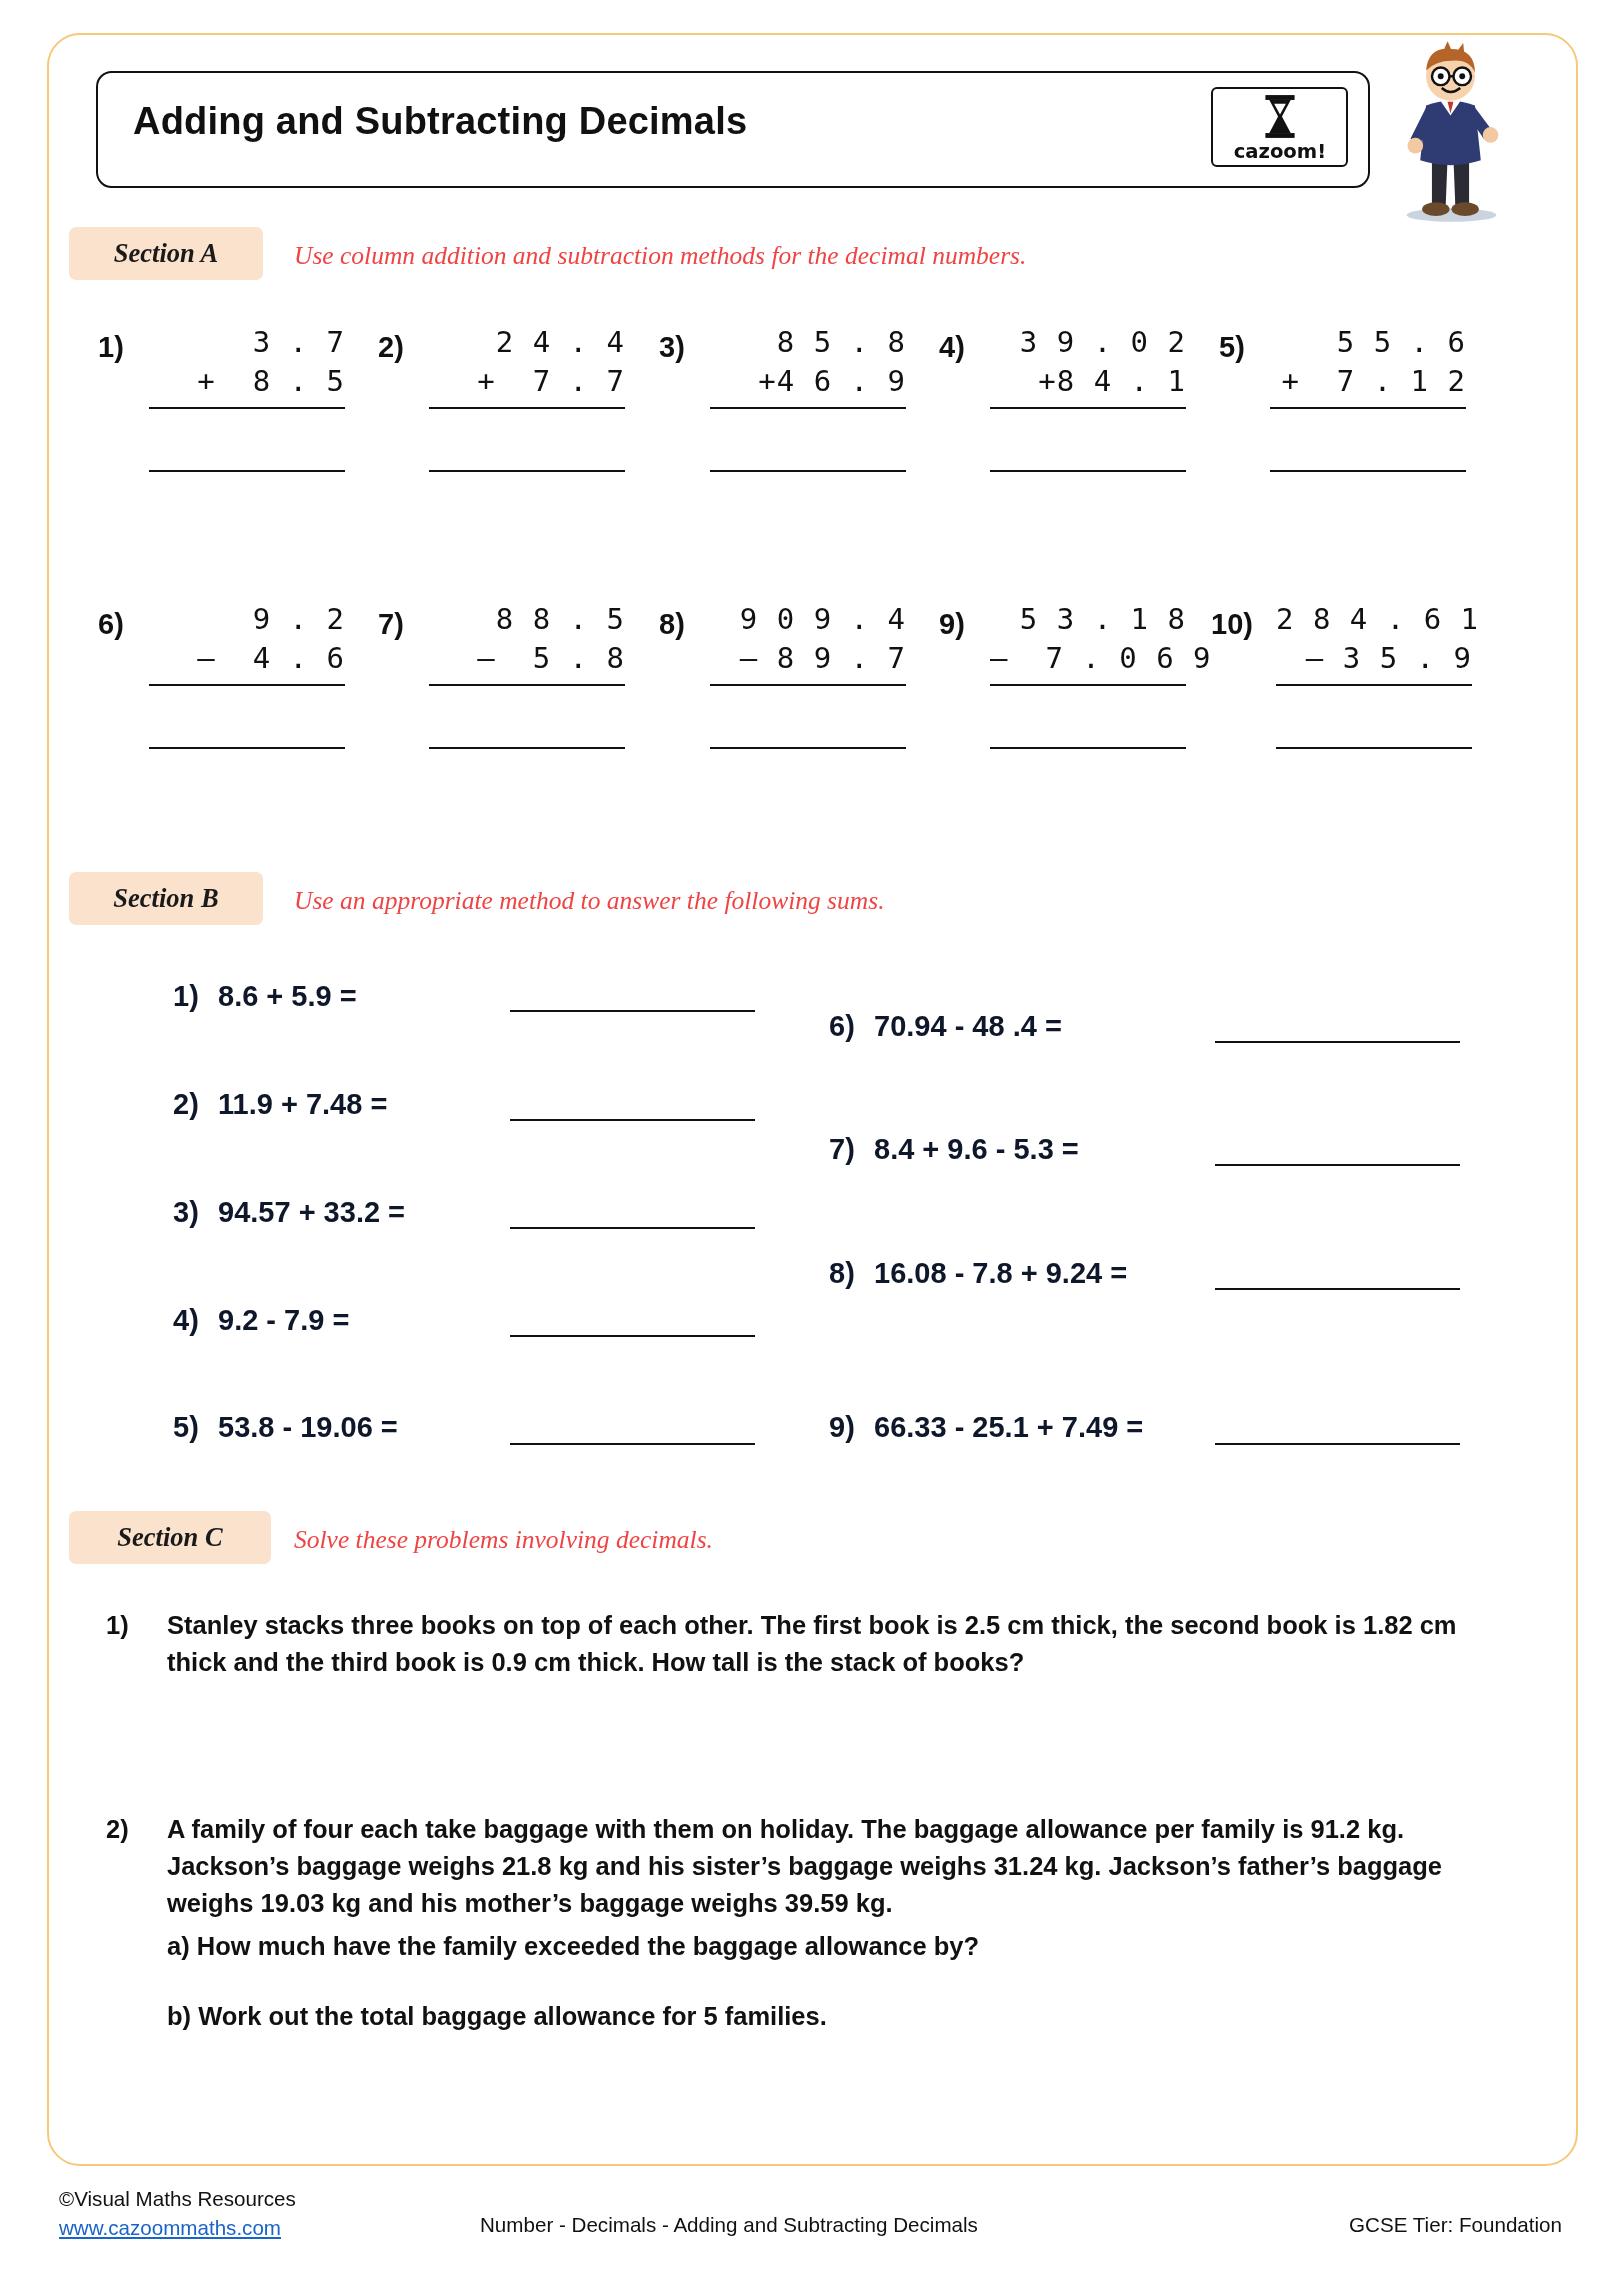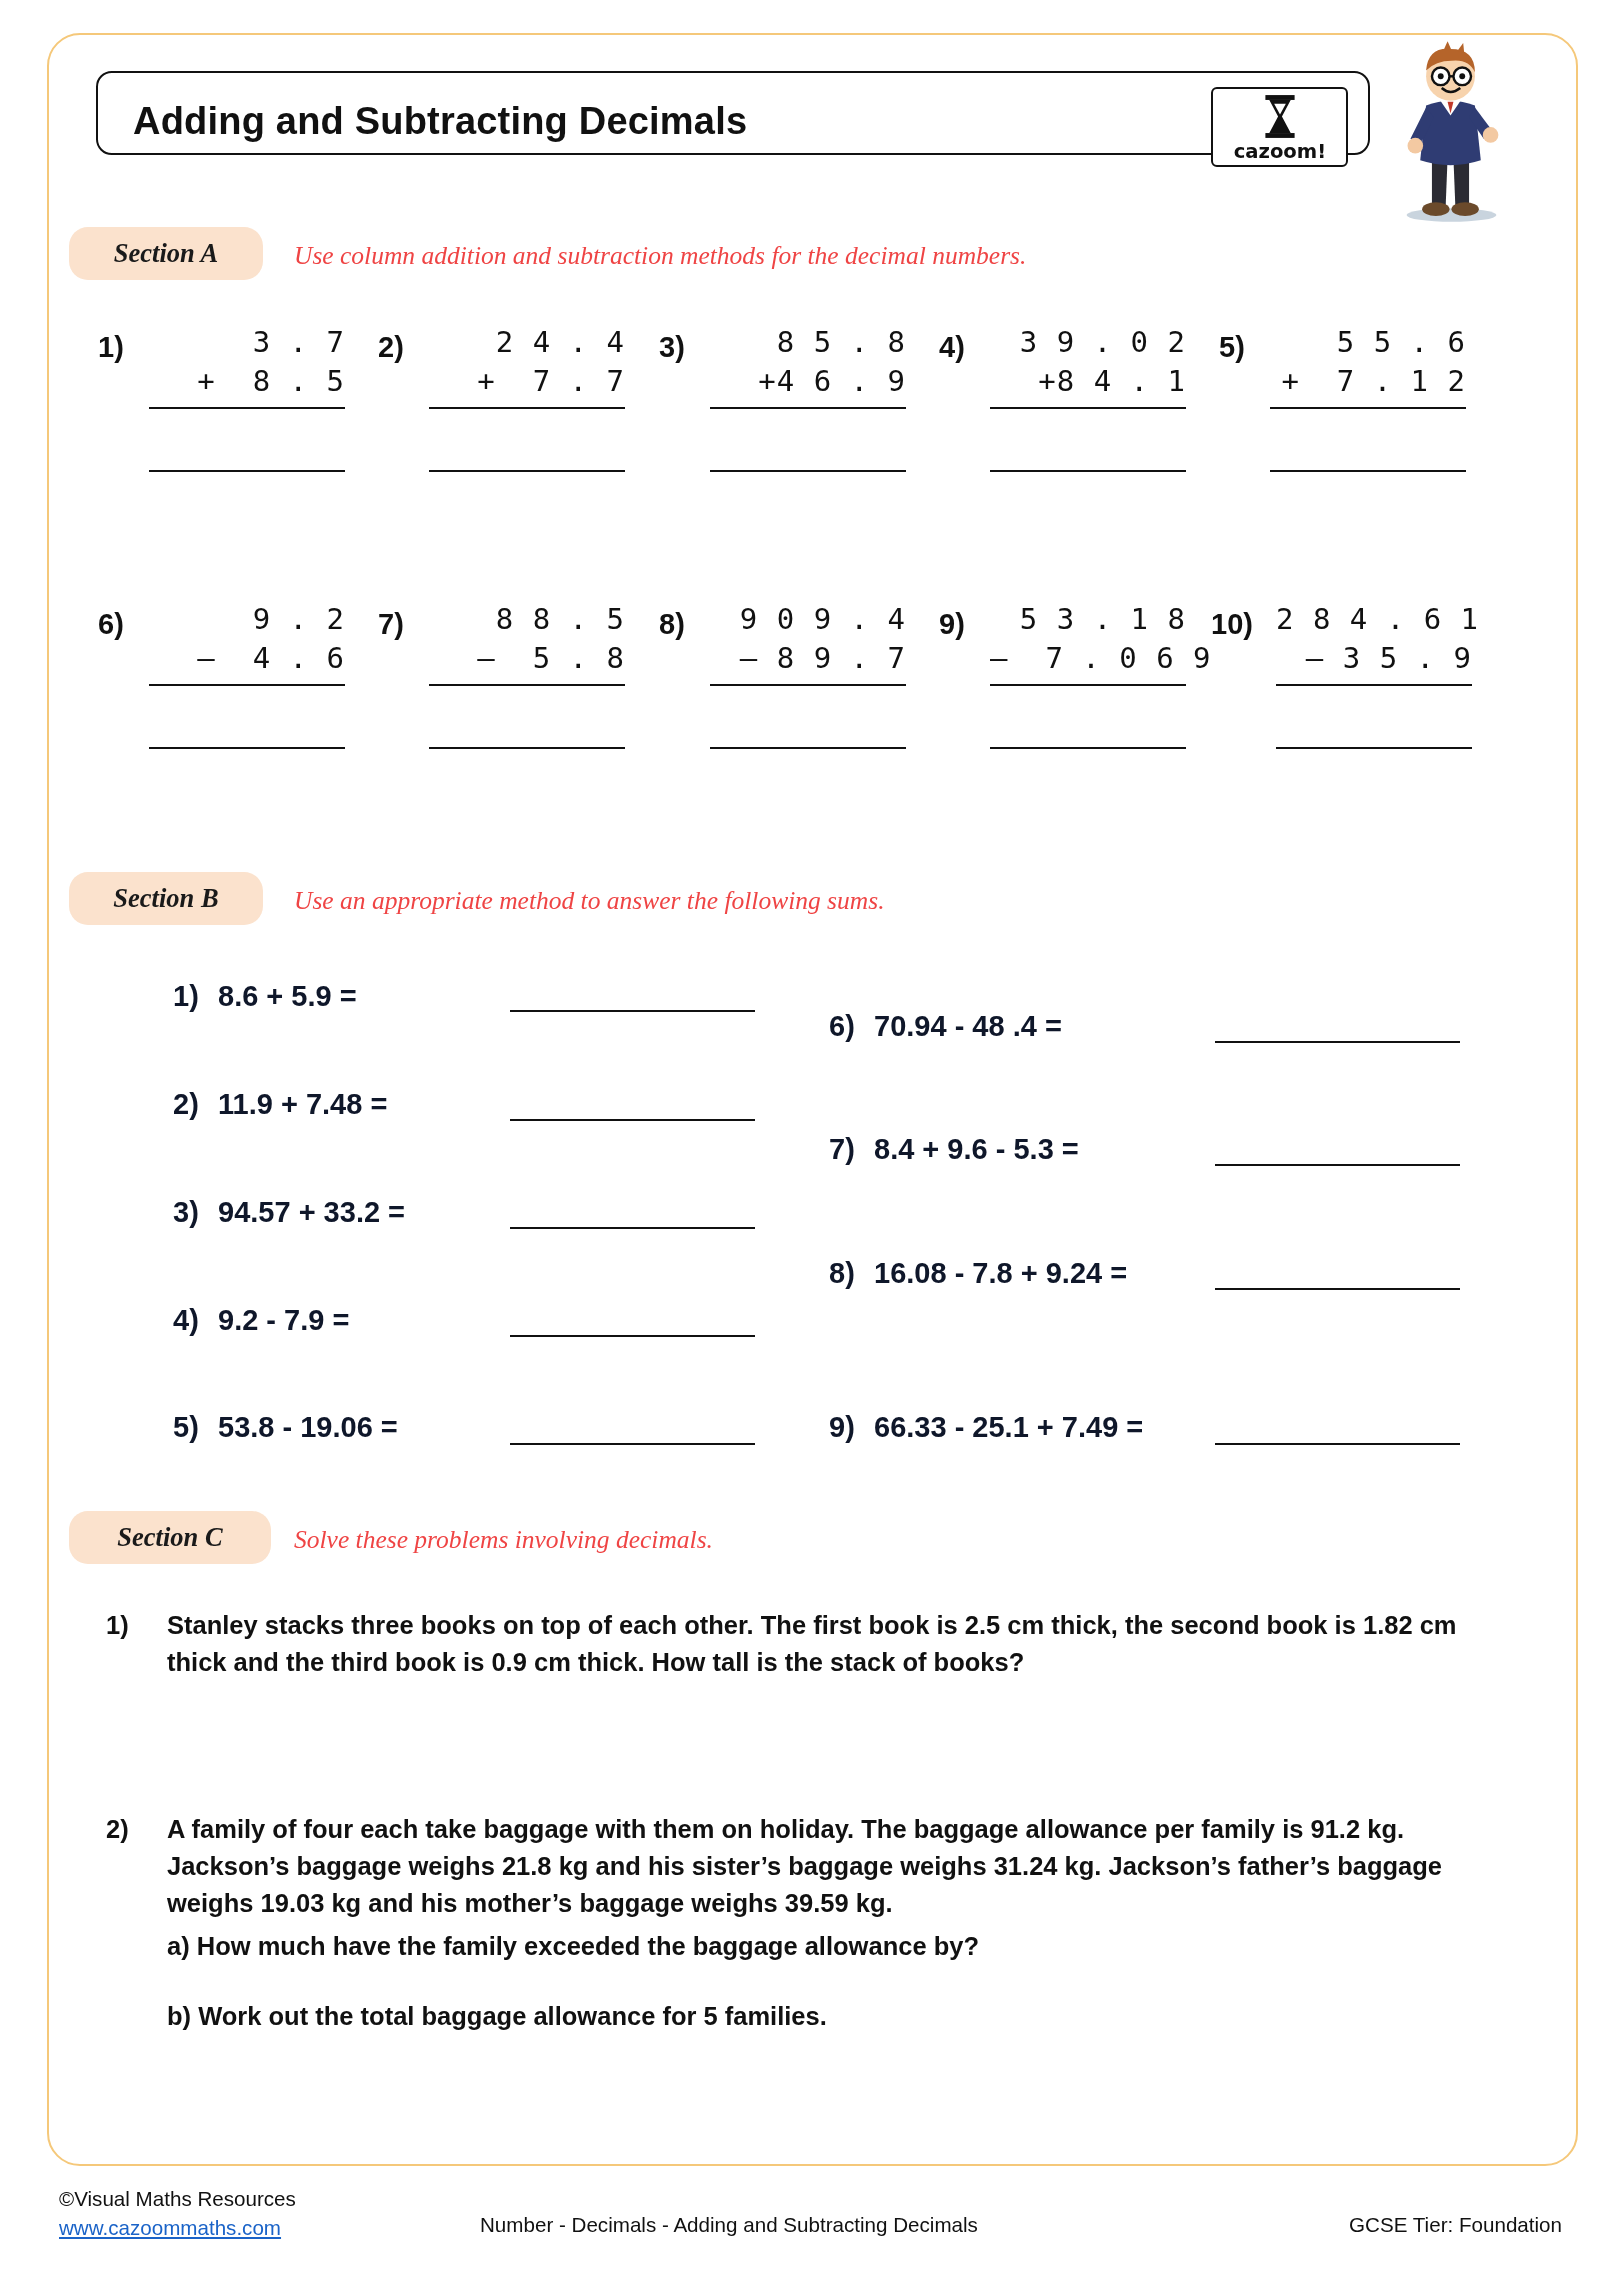--- a/index.html
+++ b/index.html
@@ -36,21 +36,21 @@
     box-sizing: border-box;
     background: #ffffff;
   }
 
   
   .header-box {
     position: absolute;
     left: 96px;
     top: 71px;
     width: 1274px;
-    height: 84px;
+    height: 117px;
     border: 2.9px solid #111;
     border-radius: 15.7px;
     box-sizing: border-box;
     background: #ffffff;
   }
   .header-title {
     position: absolute;
     left: 35px;
     top: 27.4px;
     font-size: 38px;
@@ -98,21 +98,21 @@
     top: 41px;
     width: 127px;
     height: 181px;
   }
 
   
   .section-tag {
     position: absolute;
     height: 53px;
     background: #fbe2cd;
-    border-radius: 19px;
+    border-radius: 7px;
     display: flex;
     align-items: center;
     justify-content: center;
     font-family: "Liberation Serif", serif;
     font-weight: bold;
     font-style: italic;
     font-size: 26.5px;
     color: #1a1a1a;
   }
   .section-desc {

